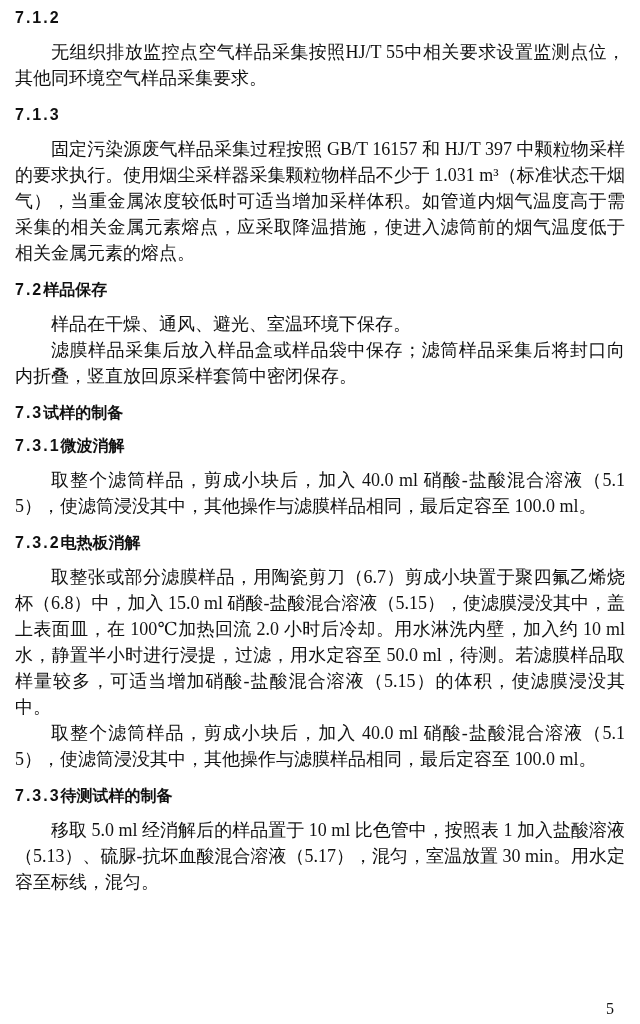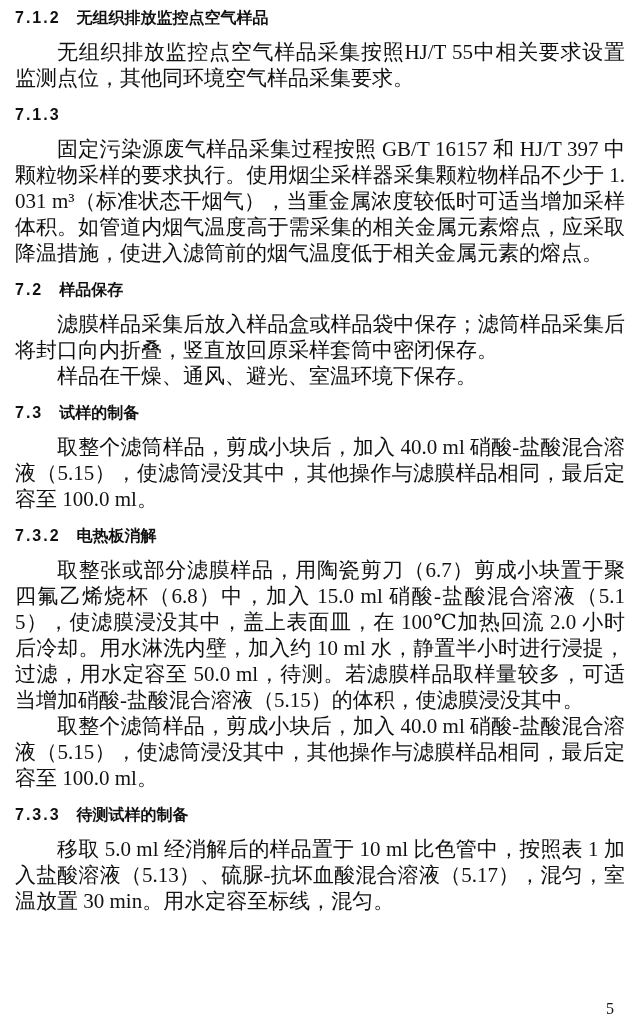--- a/index.html
+++ b/index.html
@@ -23,25 +23,24 @@
     font-size: 16px;
     line-height: 19px;
     margin: 14px 0 12px 0;
     display: flex;
     align-items: baseline;
     white-space: nowrap;
   }
   .heading:first-child { margin-top: 0; }
   .heading .num {
     letter-spacing: 2px;
-    margin-right: 16px;
   }
   .para {
     font-family: "Liberation Serif", "DejaVu Serif", serif;
-    font-size: 21px;
+    font-size: 18px;
     line-height: 26px;
     text-align: justify;
     text-indent: 2em;
     margin: 0;
     word-break: break-all;
   }
   .page-number {
     position: absolute;
     right: 26px;
     bottom: 6px;
@@ -50,44 +49,47 @@
     color: #111111;
   }
 </style>
 </head>
 <body>
 
 <div class="page">
 
   <div class="heading">
     <span class="num">7.1.2</span>
-    <span class="ttl">无组织排放监控点空气样品</span>
   </div>
 
   <p class="para">无组织排放监控点空气样品采集按照HJ/T 55中相关要求设置监测点位，其他同环境空气样品采集要求。</p>
 
   <div class="heading">
     <span class="num">7.1.3</span>
   </div>
 
   <p class="para">固定污染源废气样品采集过程按照 GB/T 16157 和 HJ/T 397 中颗粒物采样的要求执行。使用烟尘采样器采集颗粒物样品不少于 1.031 m³（标准状态干烟气），当重金属浓度较低时可适当增加采样体积。如管道内烟气温度高于需采集的相关金属元素熔点，应采取降温措施，使进入滤筒前的烟气温度低于相关金属元素的熔点。</p>
 
   <div class="heading">
     <span class="num">7.2</span>
     <span class="ttl">样品保存</span>
   </div>
 
+  <p class="para">样品在干燥、通风、避光、室温环境下保存。</p>
   <p class="para">滤膜样品采集后放入样品盒或样品袋中保存；滤筒样品采集后将封口向内折叠，竖直放回原采样套筒中密闭保存。</p>
-  <p class="para">样品在干燥、通风、避光、室温环境下保存。</p>
 
   <div class="heading">
     <span class="num">7.3</span>
     <span class="ttl">试样的制备</span>
   </div>
 
+  <div class="heading">
+    <span class="num">7.3.1</span>
+    <span class="ttl">微波消解</span>
+  </div>
 
   <p class="para">取整个滤筒样品，剪成小块后，加入 40.0 ml 硝酸-盐酸混合溶液（5.15），使滤筒浸没其中，其他操作与滤膜样品相同，最后定容至 100.0 ml。</p>
 
   <div class="heading">
     <span class="num">7.3.2</span>
     <span class="ttl">电热板消解</span>
   </div>
 
   <p class="para">取整张或部分滤膜样品，用陶瓷剪刀（6.7）剪成小块置于聚四氟乙烯烧杯（6.8）中，加入 15.0 ml 硝酸-盐酸混合溶液（5.15），使滤膜浸没其中，盖上表面皿，在 100℃加热回流 2.0 小时后冷却。用水淋洗内壁，加入约 10 ml 水，静置半小时进行浸提，过滤，用水定容至 50.0 ml，待测。若滤膜样品取样量较多，可适当增加硝酸-盐酸混合溶液（5.15）的体积，使滤膜浸没其中。</p>
   <p class="para">取整个滤筒样品，剪成小块后，加入 40.0 ml 硝酸-盐酸混合溶液（5.15），使滤筒浸没其中，其他操作与滤膜样品相同，最后定容至 100.0 ml。</p>

